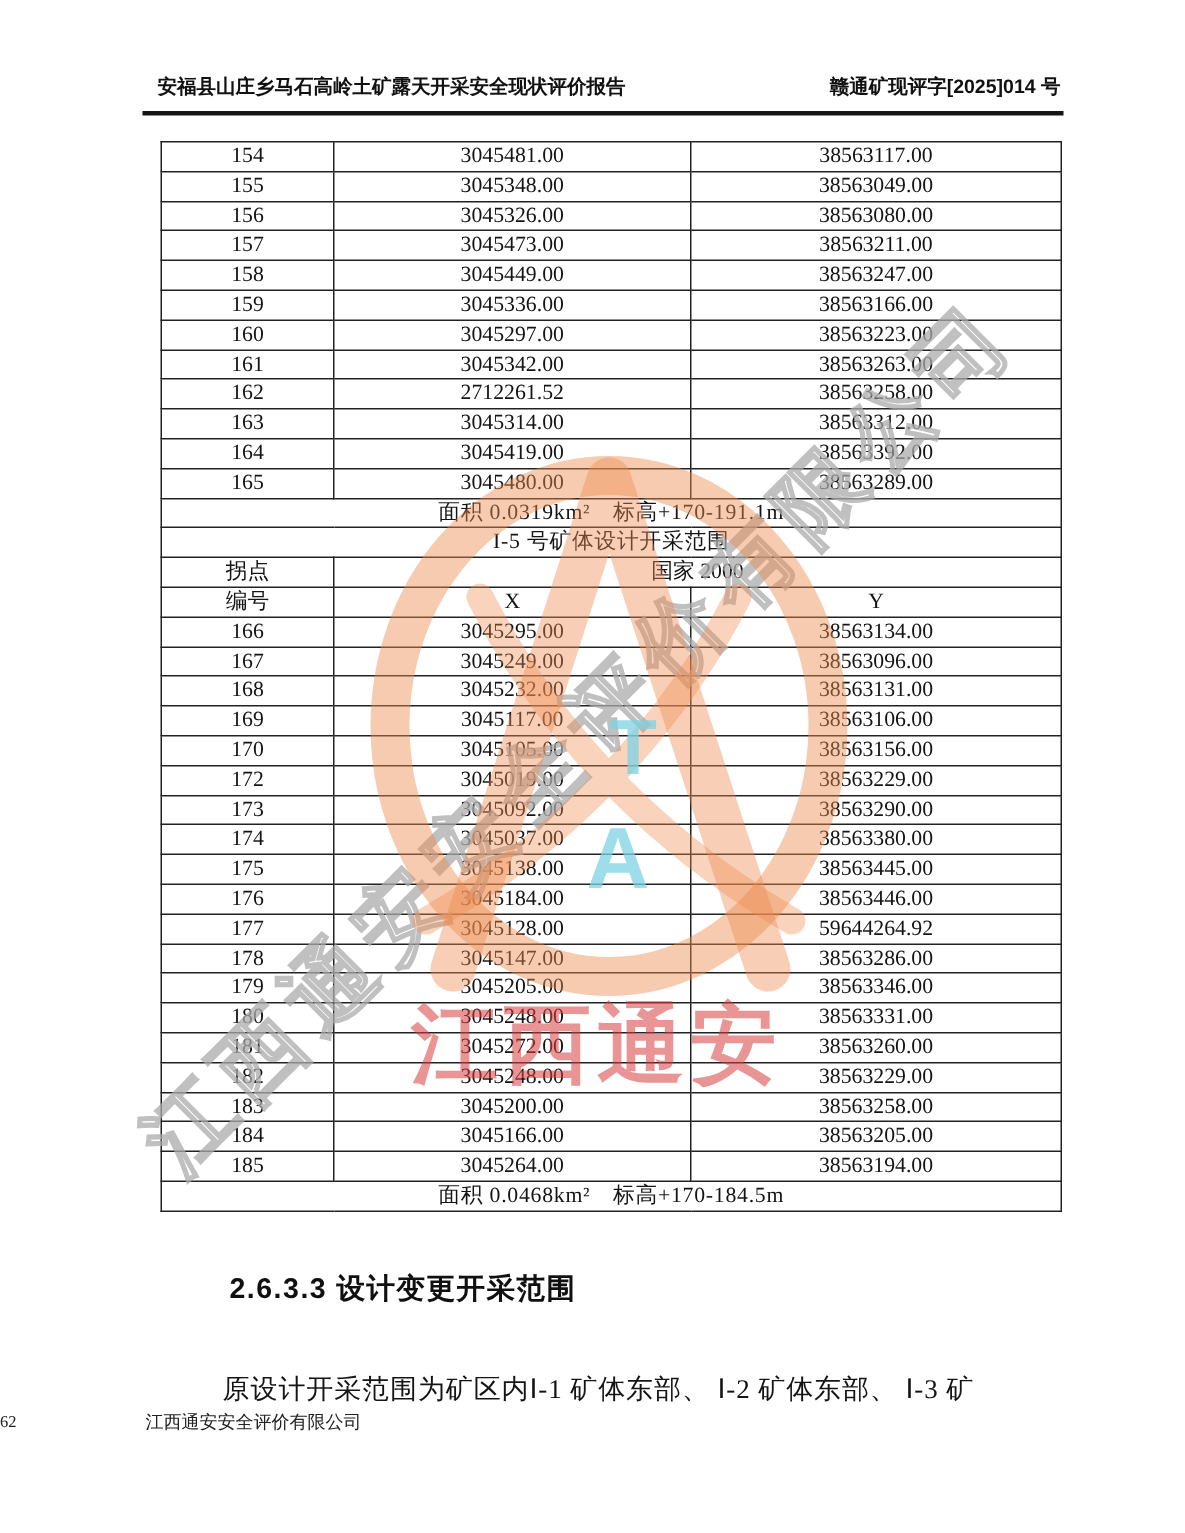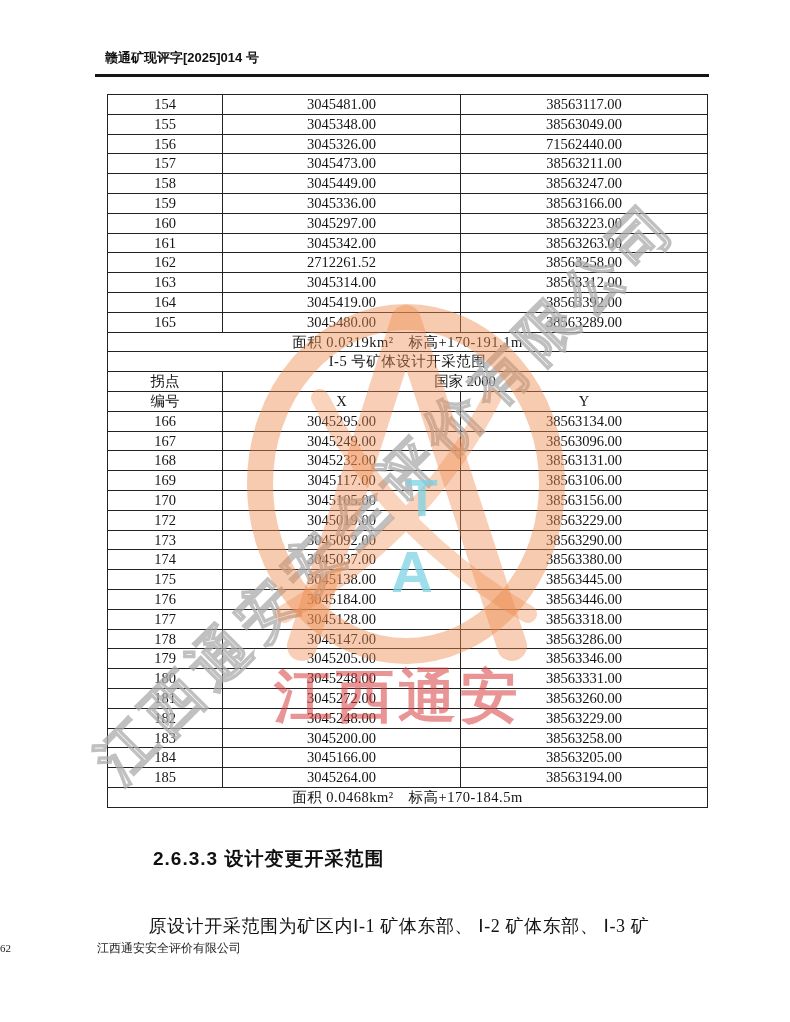--- a/index.html
+++ b/index.html
@@ -50,20 +50,21 @@
   }
   
   .watermark { position:absolute; left:0; top:0; pointer-events:none; z-index:5; }
 </style>
 </head>
 <body>
 
 <div class="page">
 
   <div class="header">
+    <span>安福县山庄乡马石高岭土矿露天开采安全现状评价报告</span>
     <span>赣通矿现评字[2025]014 号</span>
   </div>
   <div class="header-rule"></div>
 
   <table class="coord">
     <colgroup>
       <col style="width:115px">
         <col style="width:238px">
         <col style="width:247px">
     </colgroup>
@@ -74,21 +75,21 @@
           <td>38563117.00</td>
         </tr>
         <tr>
           <td>155</td>
           <td>3045348.00</td>
           <td>38563049.00</td>
         </tr>
         <tr>
           <td>156</td>
           <td>3045326.00</td>
-          <td>71562440.00</td>
+          <td>38563080.00</td>
         </tr>
         <tr>
           <td>157</td>
           <td>3045473.00</td>
           <td>38563211.00</td>
         </tr>
         <tr>
           <td>158</td>
           <td>3045449.00</td>
           <td>38563247.00</td>
@@ -193,21 +194,21 @@
           <td>38563445.00</td>
         </tr>
         <tr>
           <td>176</td>
           <td>3045184.00</td>
           <td>38563446.00</td>
         </tr>
         <tr>
           <td>177</td>
           <td>3045128.00</td>
-          <td>38563318.00</td>
+          <td>59644264.92</td>
         </tr>
         <tr>
           <td>178</td>
           <td>3045147.00</td>
           <td>38563286.00</td>
         </tr>
         <tr>
           <td>179</td>
           <td>3045205.00</td>
           <td>38563346.00</td>

